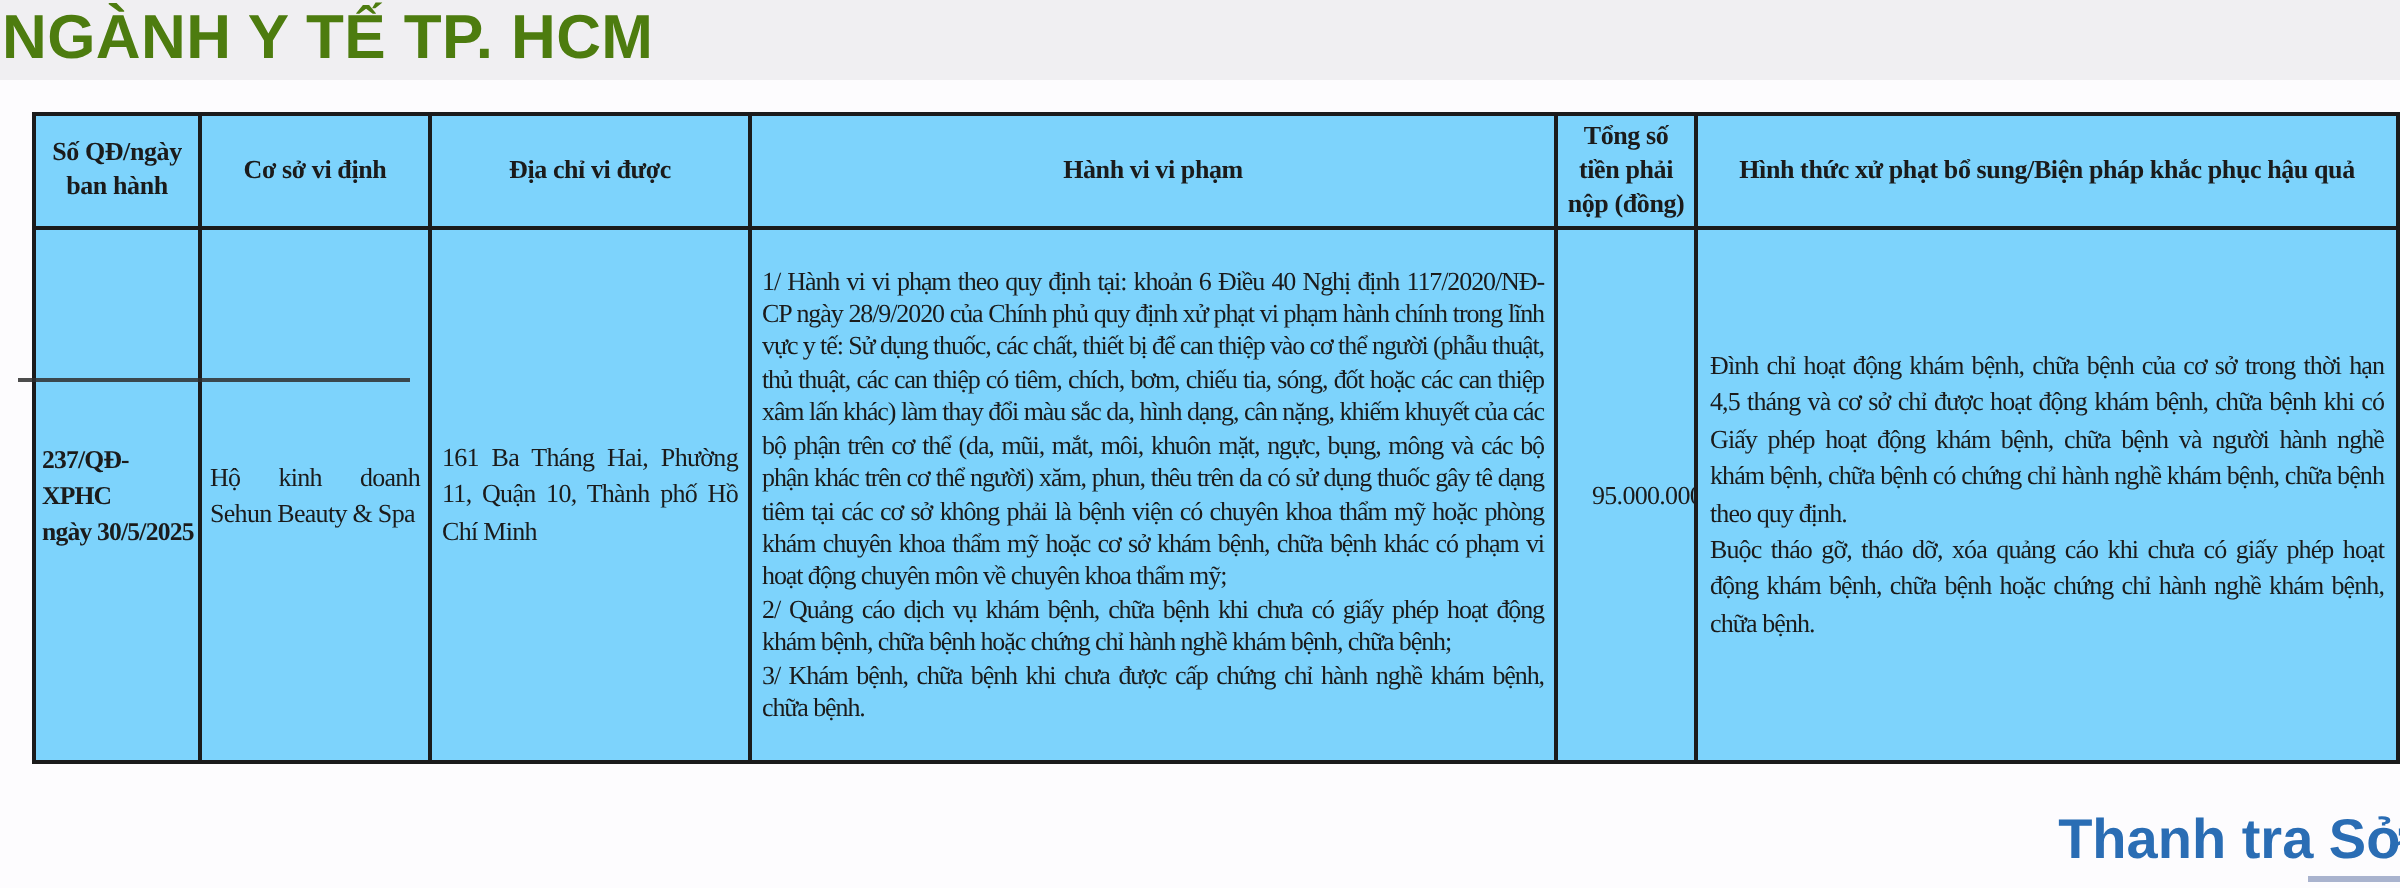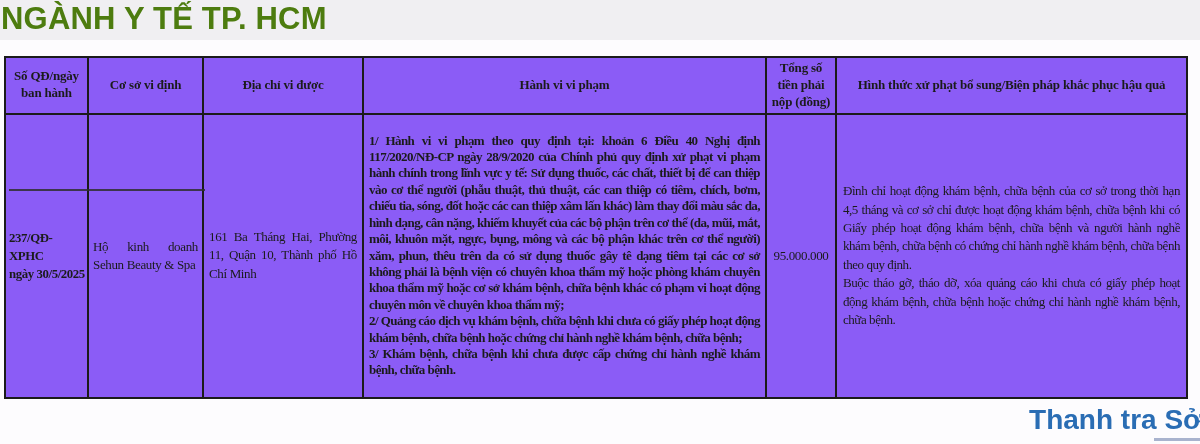--- a/index.html
+++ b/index.html
@@ -13,42 +13,42 @@
     position:absolute; top:0; left:0; width:1200px; height:40px;
     background:#f0eff2;
   }
   .page-title {
     position:absolute; top:0; left:1px; height:40px; line-height:38px;
     font-family:"Liberation Sans", sans-serif;
     font-weight:bold; font-size:31px; color:#4d7c0f;
     white-space:nowrap; letter-spacing:0.2px;
   }
   table.violations {
-    position:absolute; top:56px; left:4px; width:1182px;
-    border-collapse:collapse; table-layout:fixed; background:#8b5cf6;
+    position:absolute; top:56px; left:16px; width:1182px;
+    border-collapse:collapse; table-layout:fixed; background:#7dd3fc;
   }
   th, td { border:2px solid #1b1b1b; overflow:hidden; }
   th {
     font-weight:bold; font-size:13px; line-height:1.3;
     text-align:center; vertical-align:middle;
     padding:2px 3px; letter-spacing:-0.2px; height:43px;
   }
   tr.data-row { height:267px; }
   td { vertical-align:middle; font-size:13px; letter-spacing:-0.35px; }
   td.cell-decision {
     text-align:left; padding:2px 2px 2px 3px;
     white-space:pre-line; line-height:18px; font-size:12.8px; letter-spacing:-0.4px;font-weight:bold;
   }
   td.cell-facility { text-align:justify; padding:8px 4px; line-height:18px;margin-top:40px; }
   td.cell-address  { text-align:justify; padding:16px 5px; line-height:18.5px; }
   td.cell-violation {
     text-align:justify; padding:18px 5px; line-height:16.4px;
-    font-size:13px; letter-spacing:-0.55px; white-space:pre-line;font-weight:bold;
+    font-size:13px; letter-spacing:-0.55px; white-space:pre-line;
   }
-  td.cell-amount { text-align:center; padding:6px; }
+  td.cell-amount { text-align:center; padding:17px; }
   td.cell-penalty {
     text-align:justify; padding:2px 6px; line-height:18.4px;
     letter-spacing:-0.45px; white-space:pre-line;
   }
   .scan-artifact-line {
     position:absolute; left:9px; top:189px; width:196px; height:2px;
     background:#2e2e2e; opacity:0.85;
   }
   .signature {
     position:absolute; top:404px; right:-3px;

